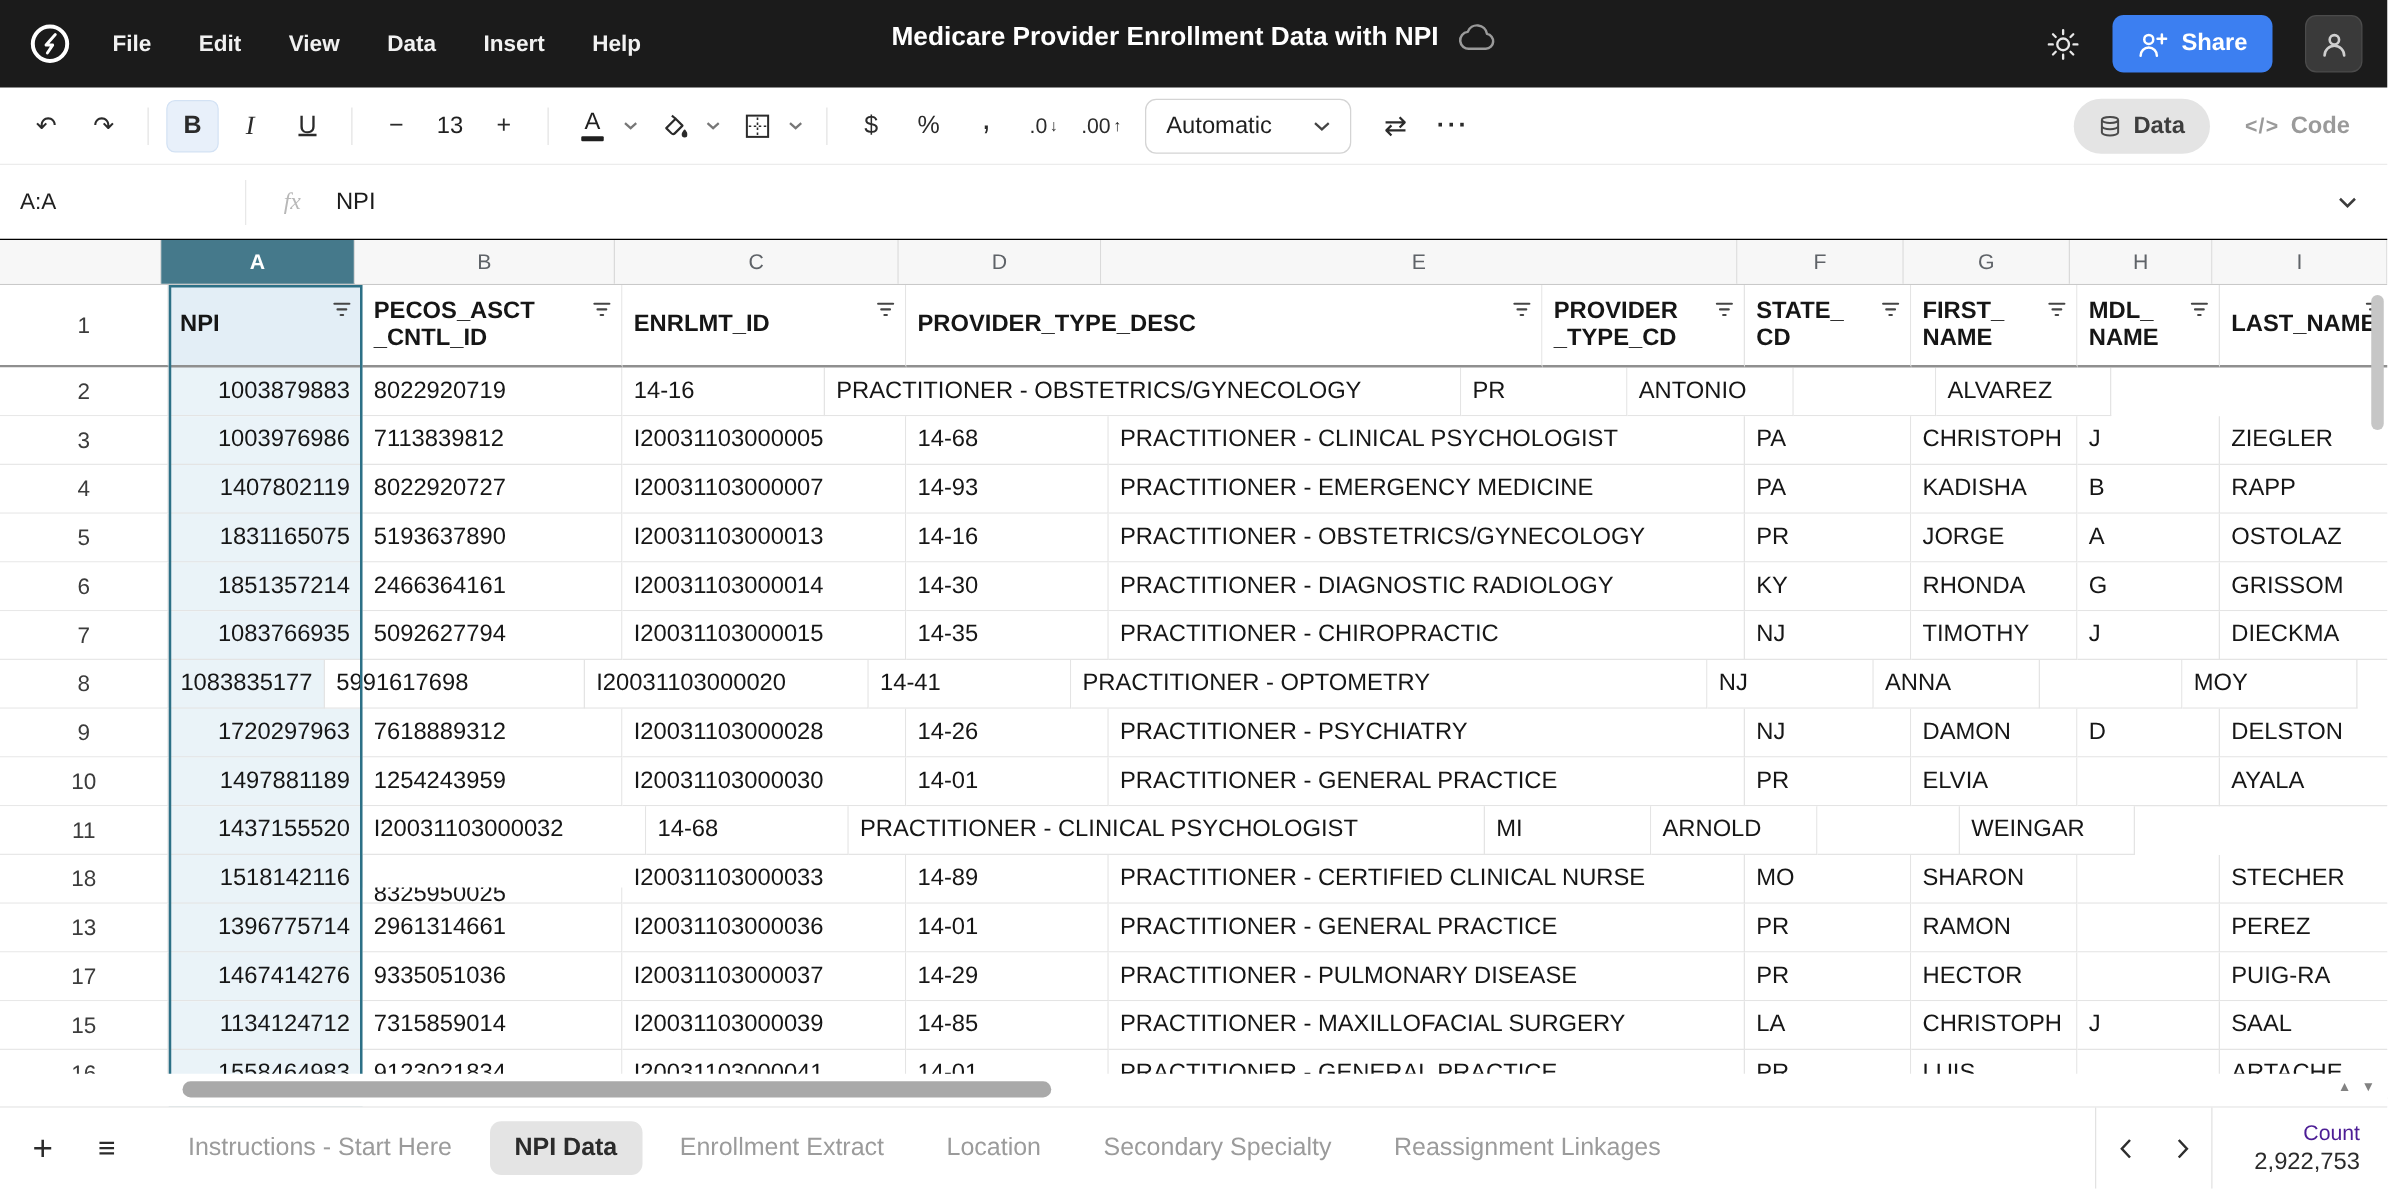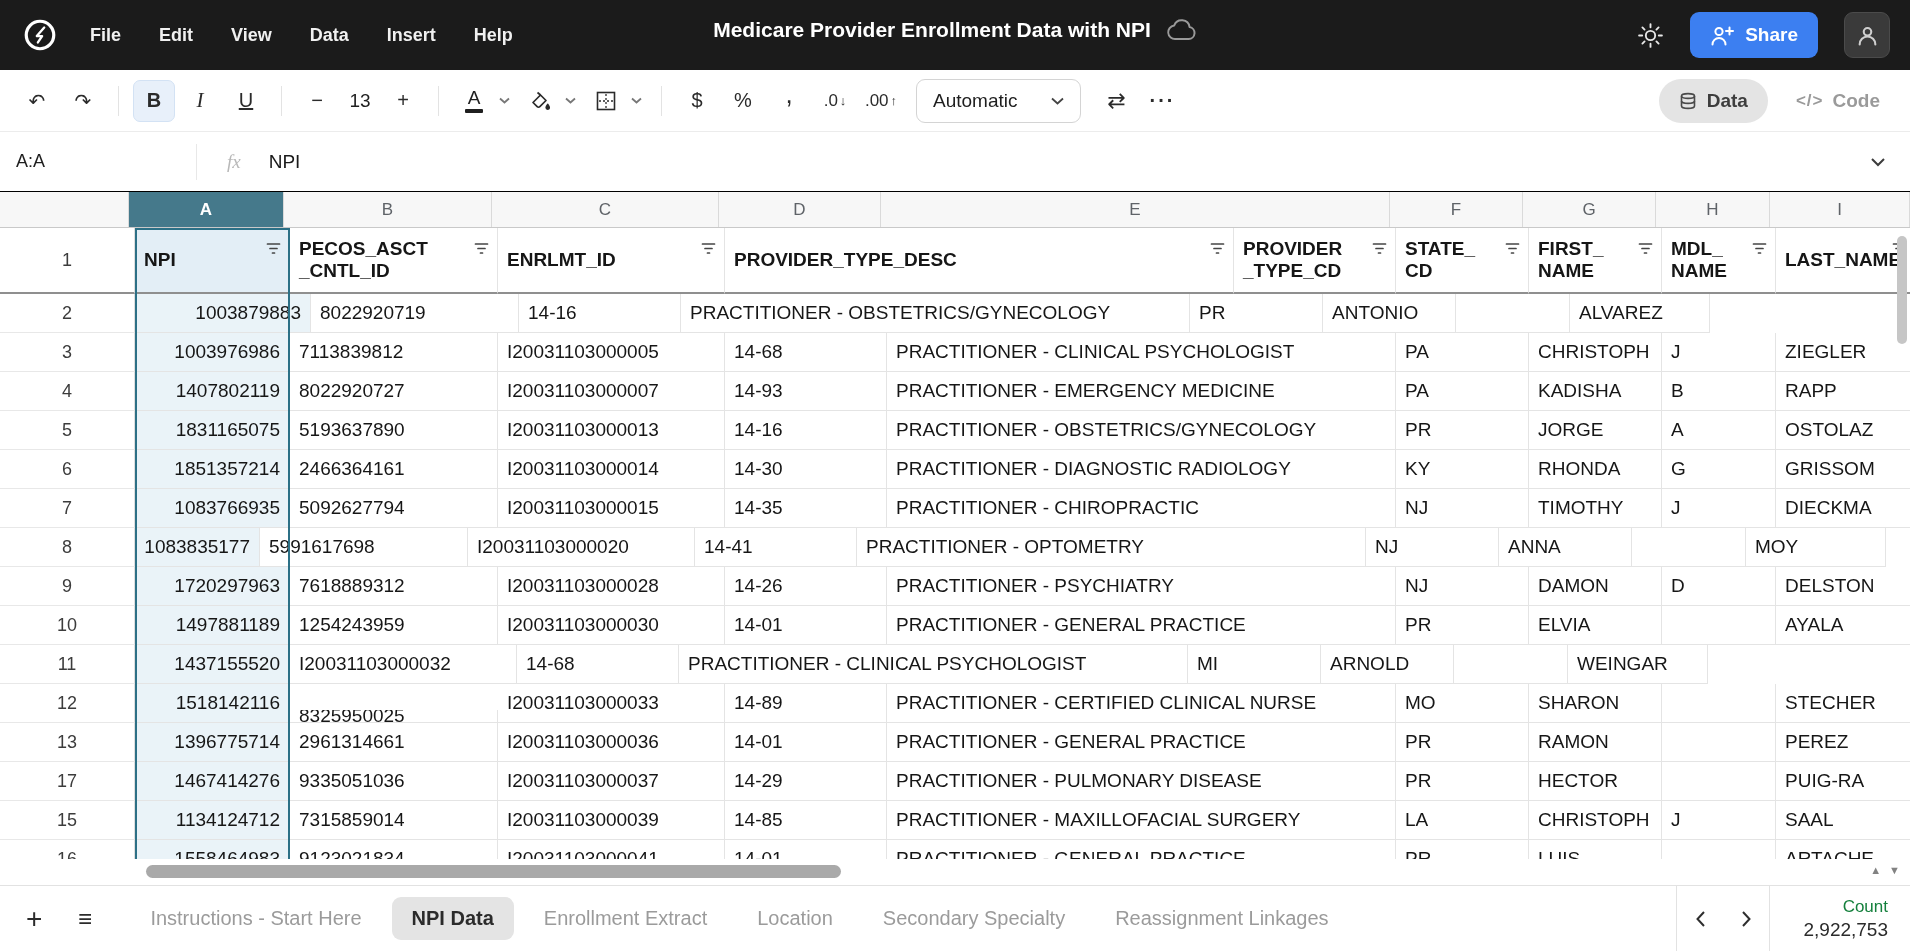--- a/index.html
+++ b/index.html
@@ -100,21 +100,21 @@
   .add-sheet { font-size:28px; color:#2b2b2b; line-height:26px; }
   .sheet-menu { font-size:24px; color:#2b2b2b; margin-left:36px; }
   .tabs { display:flex; align-items:center; margin-left:38px; gap:10px; }
   .tab { font-size:20px; color:#9b9b9b; padding:10px 20px; border-radius:9px;
     white-space:nowrap; cursor:pointer; }
   .tab.active { background:#e4e4e4; color:#2b2b2b; font-weight:600; }
   .footer-right { margin-left:auto; display:flex; align-items:center; height:100%; }
   .footer-divider { width:1px; align-self:stretch; background:#e2e2e2; }
   .nav-chev { display:flex; align-items:center; justify-content:center; width:46px; height:100%; }
   .count-block { text-align:right; padding:0 22px 0 28px; min-width:140px; }
-  .count-label { font-size:17px; color:#15803d; line-height:22px; }
+  .count-label { font-size:17px; color:#4c1d95; line-height:22px; }
   .count-value { font-size:19px; color:#2b2b2b; line-height:24px; }
 </style>
 </head>
 <body>
 
 <div class="topbar">
   <div class="logo">
     <svg width="36" height="36" viewBox="0 0 34 34" fill="none">
       <circle cx="17" cy="17" r="13" stroke="#fff" stroke-width="3"></circle>
       <path d="M21 10l-7 8h5l-4 6" stroke="#fff" stroke-width="2.2" stroke-linecap="round" stroke-linejoin="round"></path>
@@ -346,21 +346,21 @@
             <div>LAST_NAME</div>
           </div>
           <span class="filter-icon"><svg width="15" height="13" viewBox="0 0 15 13" fill="none" stroke="#454545" stroke-width="1.7" stroke-linecap="round">
               <path d="M1.5 2h12M4 6.5h7M6.5 11h2"></path>
             </svg></span>
         </div>
       </div>
     <div>
         <div class="sheet-row data-row">
           <div class="row-num">2</div>
-          <div class="cell sel-col align-right" style="width: 176px; padding-left: 36px;">1003879883</div>
+          <div class="cell sel-col align-right" style="width: 155px; padding-left: 36px;">1003879883</div>
           <div class="cell" style="width: 208px;">8022920719</div>
           <div class="cell" style="width: 162px;">14-16</div>
           <div class="cell" style="width: 509px;">PRACTITIONER - OBSTETRICS/GYNECOLOGY</div>
           <div class="cell" style="width: 133px;">PR</div>
           <div class="cell" style="width: 133px;">ANTONIO</div>
           <div class="cell" style="width: 114px;"></div>
           <div class="cell" style="width: 140px;">ALVAREZ</div>
         </div>
         <div class="sheet-row data-row">
           <div class="row-num">3</div>
@@ -463,21 +463,21 @@
           <div class="cell sel-col align-right" style="width: 155px;">1437155520</div>
           <div class="cell" style="width: 227px;">I20031103000032</div>
           <div class="cell" style="width: 162px;">14-68</div>
           <div class="cell" style="width: 509px;">PRACTITIONER - CLINICAL PSYCHOLOGIST</div>
           <div class="cell" style="width: 133px;">MI</div>
           <div class="cell" style="width: 133px;">ARNOLD</div>
           <div class="cell" style="width: 114px;"></div>
           <div class="cell" style="width: 140px;">WEINGAR</div>
         </div>
         <div class="sheet-row data-row">
-          <div class="row-num">12</div>
+          <div class="row-num">18</div>
           <div class="cell sel-col align-right" style="width: 155px;">1518142116</div>
           <div class="cell" style="width: 208px; margin-top: 26px;">8325950025</div>
           <div class="cell" style="width: 227px;">I20031103000033</div>
           <div class="cell" style="width: 162px;">14-89</div>
           <div class="cell" style="width: 509px;">PRACTITIONER - CERTIFIED CLINICAL NURSE</div>
           <div class="cell" style="width: 133px;">MO</div>
           <div class="cell" style="width: 133px;">SHARON</div>
           <div class="cell" style="width: 114px;"></div>
           <div class="cell" style="width: 140px;">STECHER</div>
         </div>

